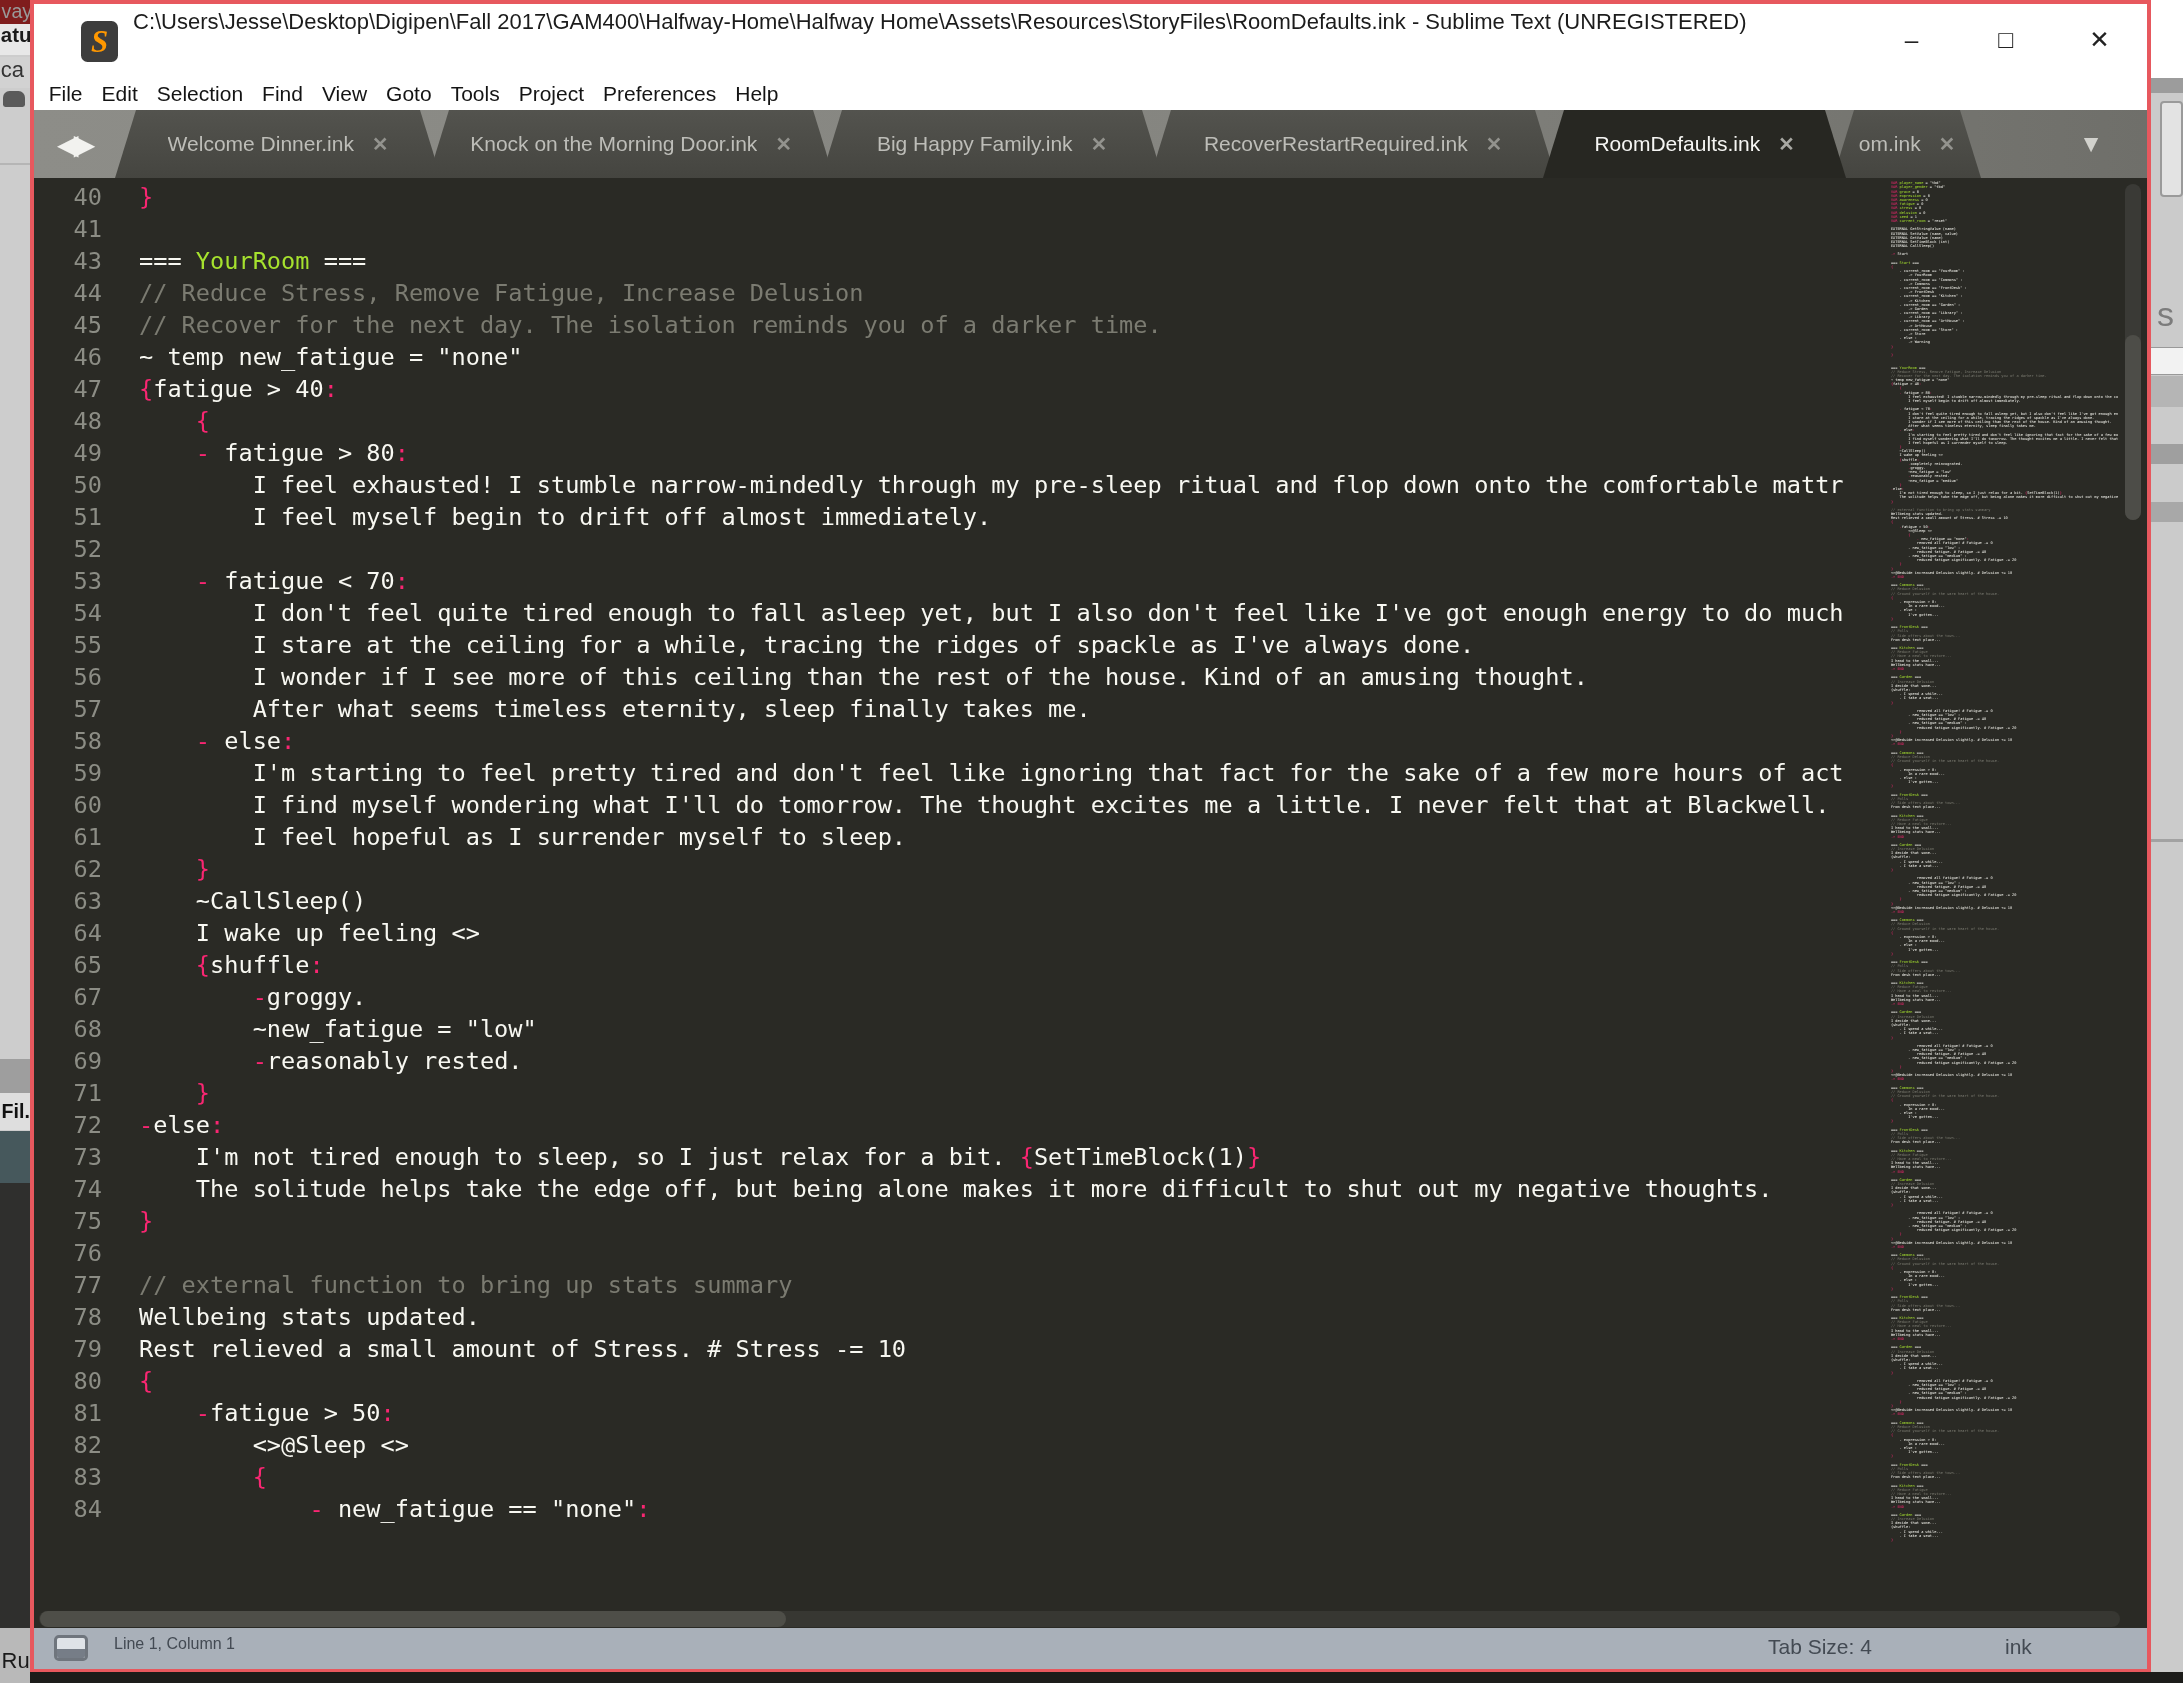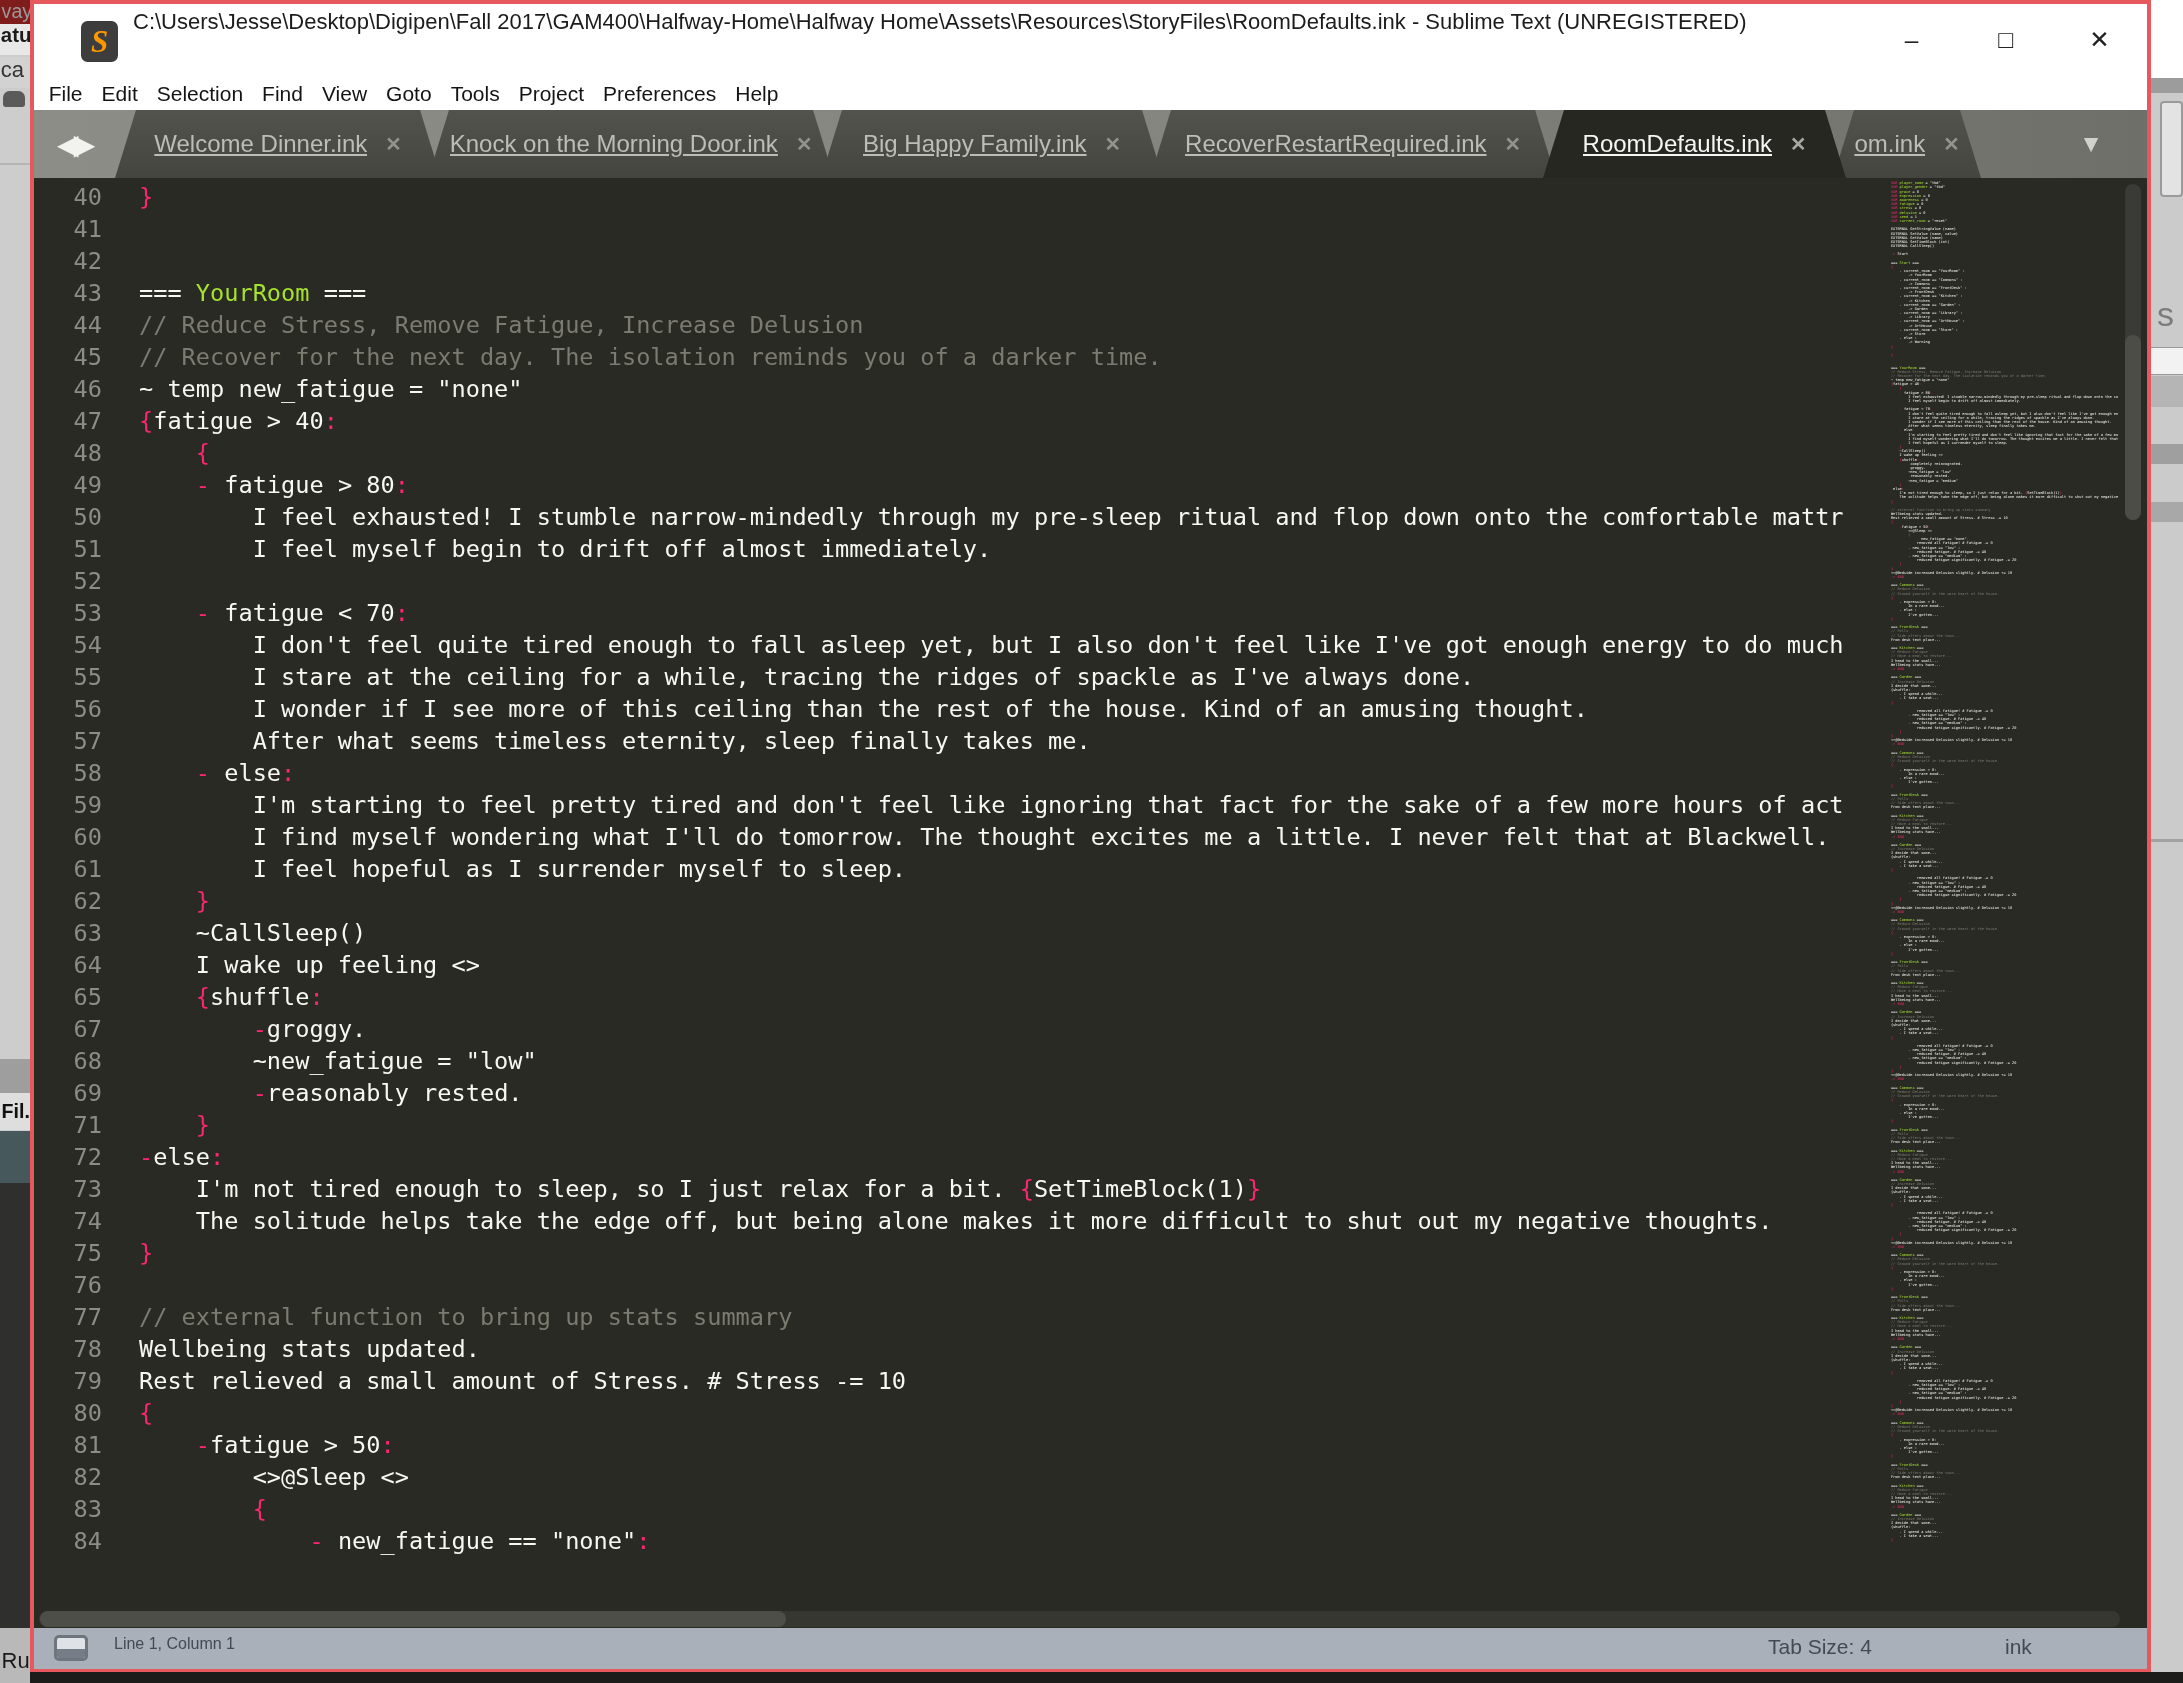--- a/index.html
+++ b/index.html
@@ -49,21 +49,21 @@
   #menubar{position:relative;height:33px;background:#ffffff;display:flex;align-items:center;padding-left:14.7px;}
   .menu-item{font-size:21px;color:#141414;margin-right:19px;}
 
   
   #tabstrip{position:relative;height:68px;background:linear-gradient(90deg,#8d8d88 0%,#858580 55%,#6f6f6a 100%);overflow:hidden;}
   #nav-arrows{position:absolute;left:23px;top:18px;font-size:28px;color:#f2f2ef;letter-spacing:-4.9px;}
   #tabs{position:absolute;left:94px;top:0;height:68px;display:flex;}
   .tab{position:relative;height:68px;margin-left:-13px;background:linear-gradient(#53534e,#454540);
        clip-path:polygon(21px 0,calc(100% - 21px) 0,100% 100%,0 100%);
        display:flex;align-items:center;justify-content:center;gap:18px;}
-  .tab-label{font-size:24px;color:#bdbdb8;white-space:nowrap;overflow:hidden;text-decoration:underline;}
+  .tab-label{font-size:21px;color:#bdbdb8;white-space:nowrap;overflow:hidden;}
   .tab-close{font-size:19.6px;color:#93938e;font-weight:bold;}
   .tab.active{background:#272722;z-index:3;}
   .tab.active .tab-label{color:#f5f5f3;}
   .tab.active .tab-close{color:#a8a8a3;}
   #tab-dropdown{position:absolute;left:2045px;top:19.6px;font-size:24.4px;color:#d2d2cd;}
 
   
   #editor{position:relative;height:1432px;background:#2a2a25;overflow:hidden;}
   #code-lines{position:absolute;left:0;top:3.3px;width:1849px;overflow:hidden;}
   .row{height:32px;white-space:pre;font-family:"DejaVu Sans Mono","Liberation Mono",monospace;font-size:23.6px;line-height:32px;display:flex;}
@@ -176,21 +176,20 @@
             <span class="tab-close">✕</span>
           </div>
         </div>
       <div id="tab-dropdown">▼</div>
     </div>
 
     <div id="editor">
       <div id="code-lines">
           <div class="row"><span class="ln">40</span><span class="code"><span class="c-p">}</span></span></div>
           <div class="row"><span class="ln">41</span><span class="code"></span></div>
-          <div class="row"><span class="ln">42</span><span class="code"></span></div>
           <div class="row"><span class="ln">43</span><span class="code"><span class="c-w">=== </span><span class="c-g">YourRoom</span><span class="c-w"> ===</span></span></div>
           <div class="row"><span class="ln">44</span><span class="code"><span class="c-c">// Reduce Stress, Remove Fatigue, Increase Delusion</span></span></div>
           <div class="row"><span class="ln">45</span><span class="code"><span class="c-c">// Recover for the next day. The isolation reminds you of a darker time.</span></span></div>
           <div class="row"><span class="ln">46</span><span class="code"><span class="c-w">~ temp new_fatigue = "none"</span></span></div>
           <div class="row"><span class="ln">47</span><span class="code"><span class="c-p">{</span><span class="c-w">fatigue &gt; 40</span><span class="c-p">:</span></span></div>
           <div class="row"><span class="ln">48</span><span class="code"><span class="c-p">    {</span></span></div>
           <div class="row"><span class="ln">49</span><span class="code"><span class="c-w">    </span><span class="c-p">-</span><span class="c-w"> fatigue &gt; 80</span><span class="c-p">:</span></span></div>
           <div class="row"><span class="ln">50</span><span class="code"><span class="c-w">        I feel exhausted! I stumble narrow-mindedly through my pre-sleep ritual and flop down onto the comfortable mattr</span></span></div>
           <div class="row"><span class="ln">51</span><span class="code"><span class="c-w">        I feel myself begin to drift off almost immediately.</span></span></div>
           <div class="row"><span class="ln">52</span><span class="code"></span></div>

